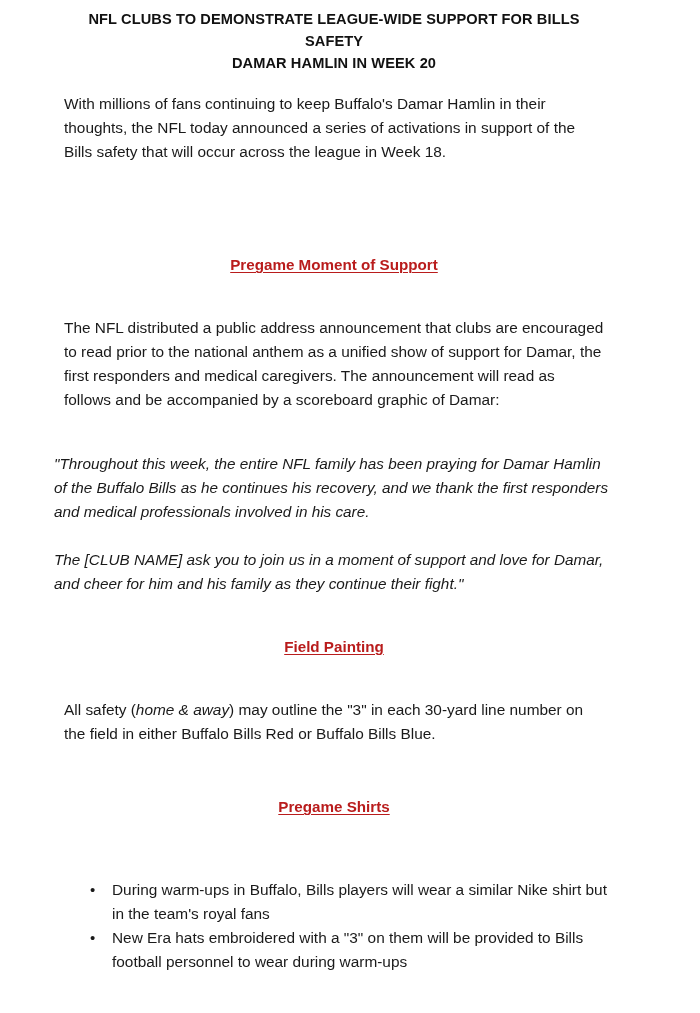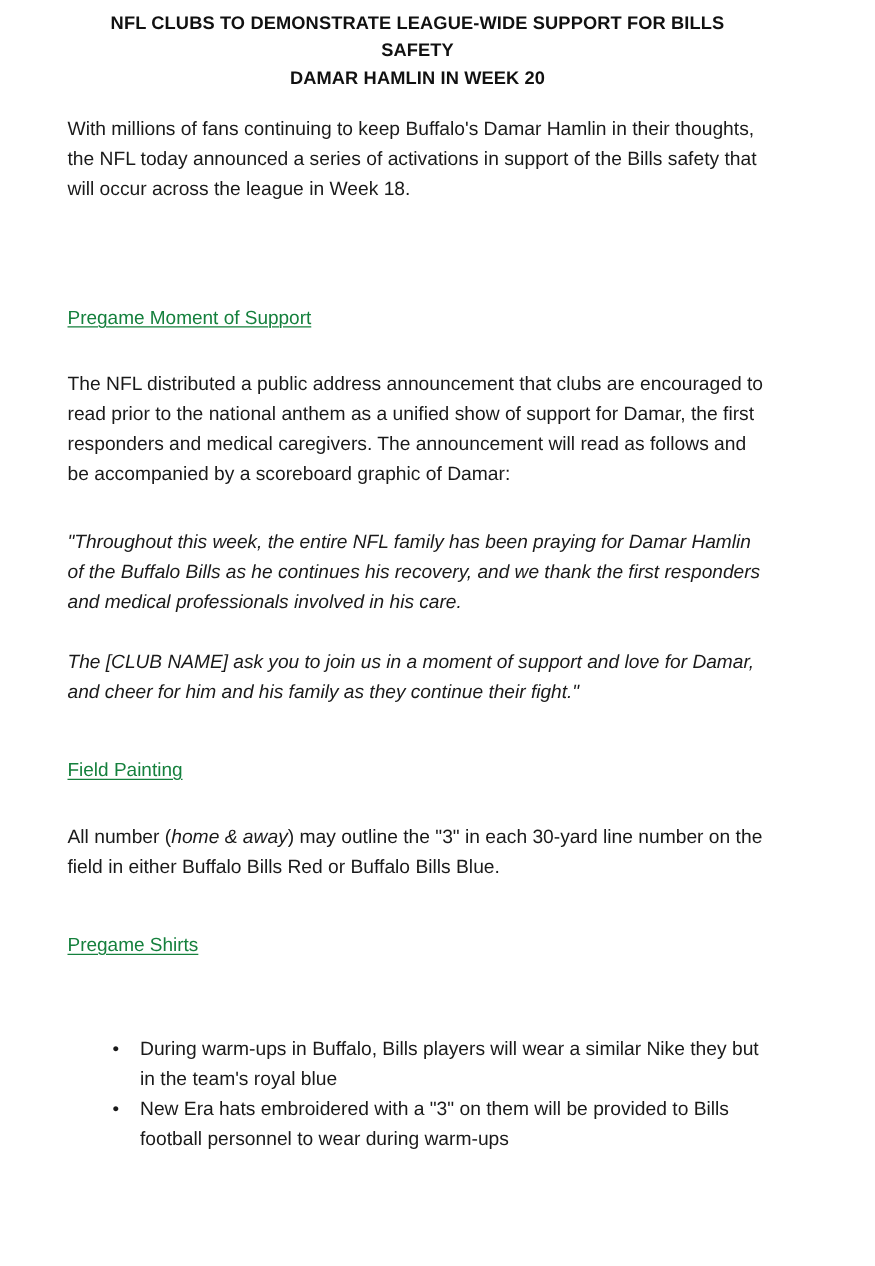--- a/index.html
+++ b/index.html
@@ -33,36 +33,37 @@
     text-align: center;
     letter-spacing: 0.1px;
     margin: 0 0 18px 0;
     padding: 0 4px;
     color: #111111;
   }
 
   p.body-text {
     font-size: 15.4px;
     line-height: 24px;
-    margin: 0;
+    margin: 10px;
     color: #1a1a1a;
     text-align: left;
   }
 
   .gap-sm { height: 24px; }
   .gap-md { height: 30px; }
   .gap-xl { height: 40px; }
 
   h2.section-heading {
     font-size: 15.2px;
-    font-weight: normal;
+    font-weight: bold;
     line-height: 22px;
     margin: 0;
-    color: #15803d;
+    color: #b91c1c;
     display: block;
+    text-align: center;
   }
   h2.section-heading > span.hd-underline {
     text-decoration: underline;
     text-underline-offset: 2px;
     text-decoration-thickness: 1.4px;
   }
 
   p.quote-text {
     font-size: 15.3px;
     line-height: 24px;
@@ -131,31 +132,31 @@
   <p class="quote-text">The [CLUB NAME] ask you to join us in a moment of support and love for Damar, and cheer for him and his family as they continue their fight."</p>
 
   <div class="gap-xl"></div>
 
   <h2 class="section-heading">
     <span class="hd-underline">Field Painting</span>
   </h2>
 
   <div class="gap-md"></div>
 
-  <p class="body-text"><span>All number (</span><i>home &amp; away</i><span>) may outline the "3" in each 30-yard line number on the field in either Buffalo Bills Red or Buffalo Bills Blue.</span></p>
+  <p class="body-text"><span>All safety (</span><i>home &amp; away</i><span>) may outline the "3" in each 30-yard line number on the field in either Buffalo Bills Red or Buffalo Bills Blue.</span></p>
 
   <div class="gap-xl"></div>
 
   <h2 class="section-heading">
     <span class="hd-underline">Pregame Shirts</span>
   </h2>
 
   <div class="gap-md"></div>
 
 
   <div class="gap-md"></div>
 
   <ul class="bullet-list">
-    <li>During warm-ups in Buffalo, Bills players will wear a similar Nike they but in the team's royal blue</li>
+    <li>During warm-ups in Buffalo, Bills players will wear a similar Nike shirt but in the team's royal fans</li>
     <li>New Era hats embroidered with a "3" on them will be provided to Bills football personnel to wear during warm-ups</li>
   </ul>
 
 </div>
 
 </body></html>

